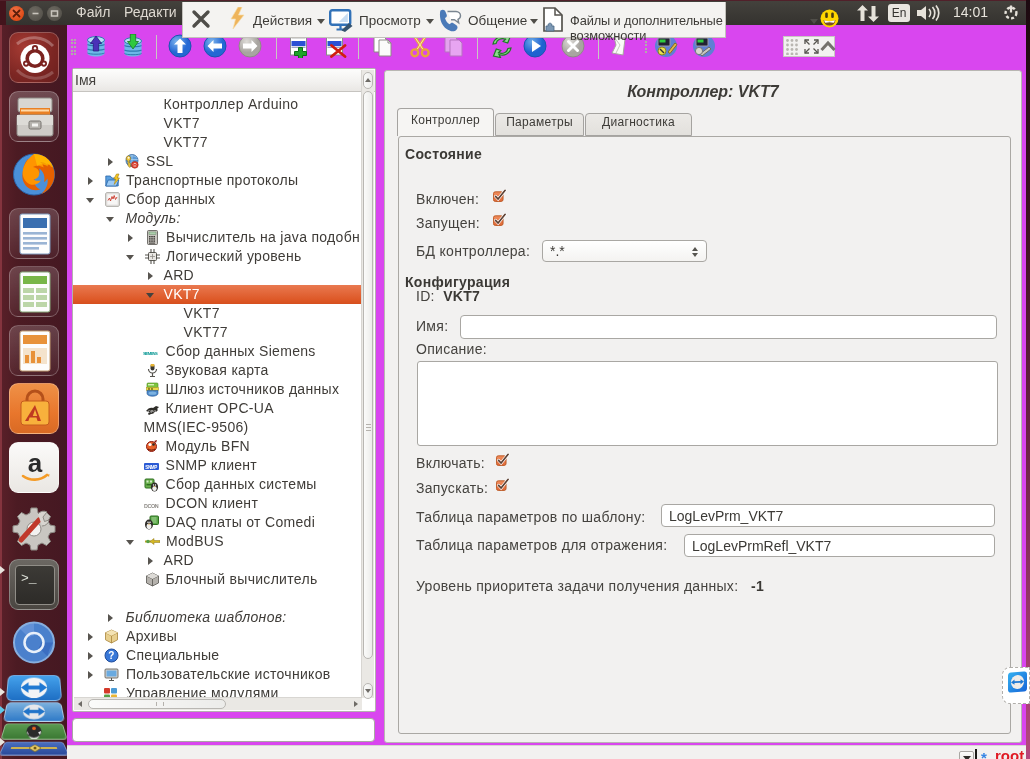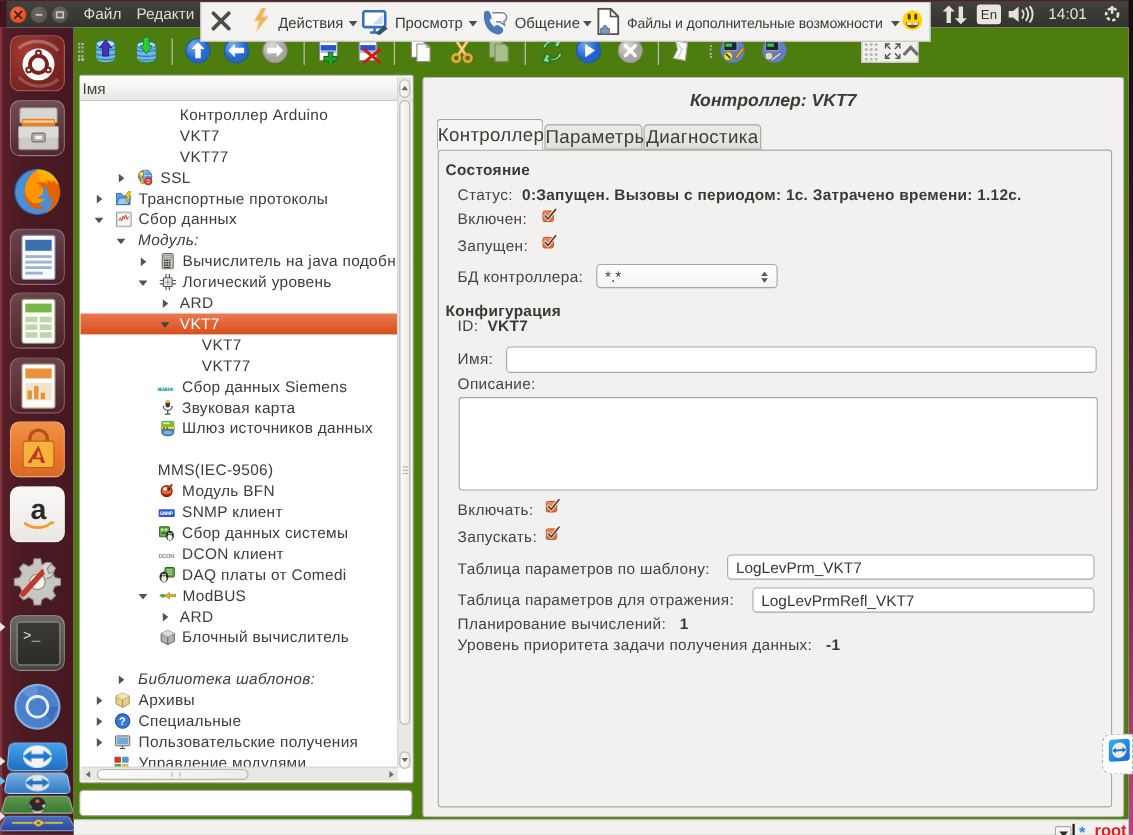--- a/index.html
+++ b/index.html
@@ -11,29 +11,29 @@
 .wbtn{position:absolute;border-radius:50%;width:15px;height:15px;top:6px;}
 #btnclose{left:9px;background:radial-gradient(circle at 40% 35%,#f1744a,#df4b16 70%);}
 #btnmin,#btnmax{background:radial-gradient(circle at 40% 35%,#6e6a62,#55524b 75%);}
 #btnmin{left:28px;}#btnmax{left:47px;}
 .wbtn svg{position:absolute;left:0;top:0;}
 #menuFile{position:absolute;left:76px;top:4px;font-size:14px;color:#dfdad2;}
 #menuEdit{position:absolute;left:124px;top:4px;font-size:14px;color:#dfdad2;}
 #enbox{position:absolute;left:888px;top:4px;width:22px;height:18px;background:#e9e6e0;border-radius:3px;color:#35332f;font-size:12px;text-align:center;line-height:18px;}
 #clock{position:absolute;left:953px;top:4px;font-size:14px;color:#e8e4dc;}
 
-#overlay{position:absolute;left:182px;top:2px;width:664px;height:36px;background:#f4f3f1;border:1px solid #c2c0bb;border-top:none;z-index:30;}
+#overlay{position:absolute;left:182px;top:2px;width:544px;height:36px;background:#f4f3f1;border:1px solid #c2c0bb;border-top:none;z-index:30;}
 #overlay .lbl{position:absolute;top:11px;font-size:13.5px;color:#3d3b37;}
 #overlay .caret{position:absolute;top:17px;width:0;height:0;border-left:4px solid transparent;border-right:4px solid transparent;border-top:5px solid #504e49;}
 
 #launcher{position:absolute;left:0;top:25px;width:67px;height:734px;background:linear-gradient(90deg,#5a2029 0,#4c1b23 25%,#451822 100%);}
 #launcher:before{content:"";position:absolute;left:0;top:0;width:2px;height:100%;background:#8e3a44;opacity:.8;}
 .tile{position:absolute;left:9px;width:50px;height:51px;border-radius:9px;}
 
-#appwin{position:absolute;left:67px;top:25px;width:959px;height:734px;background:#4d7c0f;}
+#appwin{position:absolute;left:67px;top:25px;width:959px;height:734px;background:#d946ef;}
 
 .tbi{position:absolute;top:9px;width:24px;height:24px;}
 .tsep{position:absolute;top:10px;width:1px;height:24px;background:#c9c7c2;}
 
 #treepanel{position:absolute;left:5px;top:43px;width:304px;height:644px;border:1px solid #b4b2ae;background:#fff;border-radius:2px;}
 #treehdr{position:absolute;left:0;top:0;width:302px;height:23px;background:linear-gradient(180deg,#fdfdfc,#f2f1ef 60%,#e9e7e4);border-bottom:1px solid #c6c4c0;font-size:14px;color:#44423e;}
 #treebody{position:absolute;left:0;top:23px;width:289px;height:608px;overflow:hidden;background:#fff;}
 .trow{position:absolute;left:0;width:289px;height:19px;font-size:14px;white-space:nowrap;letter-spacing:0.3px;}
 .trow .txt{position:absolute;top:1px;}
 .sel{background:linear-gradient(180deg,#e97950,#dc5523 85%,#d54f1e);color:#fff;}
@@ -42,21 +42,21 @@
 .arr.d{border-left:4.5px solid transparent;border-right:4.5px solid transparent;border-top:5px solid #57544f;top:8px;}
 .ticon{position:absolute;top:2px;width:15px;height:15px;}
 
 .sbv{position:absolute;right:1px;top:1px;width:13px;height:628px;background:#eae8e4;border-left:1px solid #d8d6d2;}
 .sbh{position:absolute;left:1px;bottom:1px;width:288px;height:13px;background:#eae8e4;border-top:1px solid #d8d6d2;}
 .thumb{background:linear-gradient(90deg,#fbfbfa,#ececea);border:1px solid #b9b7b3;border-radius:6px;}
 #treeinput{position:absolute;left:5px;top:693px;width:303px;height:24px;background:#fff;border:1px solid #a9a7a3;border-radius:4px;}
 
 #rframe{position:absolute;left:317px;top:45px;width:638px;height:673px;border:1px solid #b8b6b2;border-radius:3px;background:#f2f1f0;}
 #rtitle{position:absolute;left:0;top:12px;width:100%;text-align:center;font-size:16px;font-weight:bold;font-style:italic;color:#3d3b37;}
-.tab{position:absolute;font-size:17px;color:#3d3b37;border:1px solid #a5a3a0;}
+.tab{position:absolute;font-size:12px;color:#3d3b37;border:1px solid #a5a3a0;}
 #tab1{left:12px;top:37px;width:97px;height:28px;background:#f6f5f3;border-bottom:none;border-radius:4px 4px 0 0;z-index:2;}
 #tab2{left:110px;top:42px;width:89px;height:23px;background:linear-gradient(180deg,#eceae7,#e2e0dc);border-radius:4px 4px 0 0;}
 #tab3{left:200px;top:42px;width:107px;height:23px;background:linear-gradient(180deg,#eceae7,#e2e0dc);border-radius:4px 4px 0 0;}
 .tab span{position:absolute;left:0;width:100%;text-align:center;top:4px;letter-spacing:0.3px;}
 #tab2 span,#tab3 span{top:0.5px;}
 #pane{position:absolute;left:13px;top:65px;width:613px;height:598px;border:1px solid #aaa8a4;border-radius:3px;background:#f2f1f0;}
 .flbl{position:absolute;font-size:14px;color:#45433f;white-space:nowrap;letter-spacing:0.3px;line-height:19px;}
 .fb{font-weight:bold;color:#3b3935;}
 .finput{position:absolute;background:#fff;border:1px solid #a9a7a3;border-radius:4px;font-size:14px;color:#3b3935;}
 .finput span{position:absolute;left:7px;top:3px;}
@@ -563,20 +563,27 @@
             <rect x="2" y="1" width="11" height="4.5" rx="1" fill="#7cc43e" stroke="#4a8a1e" stroke-width=".6"></rect>
             <rect x="3" y="2" width="6" height="1.4" fill="#d8f0b8"></rect>
             <rect x="1.5" y="5.5" width="12" height="3" fill="#e8d84a" stroke="#a89a20" stroke-width=".6"></rect>
             <circle cx="4" cy="7" r=".9" fill="#6a6010"></circle>
             <circle cx="7" cy="7" r=".9" fill="#6a6010"></circle>
             <path d="M2 8.5h11v3a5.5 2.8 0 01-11 0z" fill="#4a86c8" stroke="#2a5a96" stroke-width=".6"></path>
             <ellipse cx="7.5" cy="11.2" rx="4" ry="1.6" fill="#7cb2e0"></ellipse>
           </svg>
         <span class="txt" style="left:92.5px">Шлюз источников данных</span>
         </div>
+      <div class="trow" style="top:307px">
+        <svg class="ticon" style="left:71.5px;top:4px" viewBox="0 0 15 15">
+            <path d="M1 8c2-3 5-4 7-3l3-2 3 1-2 2 1 1-2 2-1-1c0 2-2 3-4 3l-2 1-1-1 1-2z" fill="#2e2c28"></path>
+            <text x="3" y="10" font-size="3.4" fill="#fff">OPC</text>
+          </svg>
+        <span class="txt" style="left:92.5px">Клиент OPC-UA</span>
+        </div>
       <div class="trow" style="top:326px">
           <span class="txt" style="left:70.5px">MMS(IEC-9506)</span>
         </div>
       <div class="trow" style="top:345px">
         <svg class="ticon" style="left:71px" viewBox="0 0 15 15">
             <circle cx="7.5" cy="7.5" r="5" fill="#e8622a" stroke="#8e1a10"></circle>
             <circle cx="6" cy="5.5" r="1.6" fill="#fff"></circle>
             <circle cx="9.5" cy="5.5" r="1.3" fill="#2e2c28"></circle>
             <path d="M4 10c2 1.5 5 1.5 7 0" stroke="#5c1208" fill="none"></path>
             <path d="M10 2l3-1-1 3z" fill="#8e1a10"></path>
@@ -665,21 +672,21 @@
           </svg>
         <span class="txt" style="left:53px">Специальные</span>
         </div>
       <div class="trow" style="top:573px">
           <i class="arr r" style="left:15px"></i>
         <svg class="ticon" style="left:31px" viewBox="0 0 15 15">
             <rect x="1" y="2" width="13" height="9" rx="1" fill="#d8d5d0" stroke="#56544f" stroke-width=".8"></rect>
             <rect x="2.5" y="3.5" width="10" height="6" fill="#6aaae0"></rect>
             <path d="M5 13.5h5M7.5 11v2.5" stroke="#56544f" stroke-width="1"></path>
           </svg>
-        <span class="txt" style="left:53px">Пользовательские получения</span>
+        <span class="txt" style="left:53px">Пользовательские источников</span>
         </div>
       <div class="trow" style="top:592px">
         <svg class="ticon" style="left:30px" viewBox="0 0 15 15">
             <rect x="1" y="2" width="6" height="5.5" rx="1" fill="#d43a2a"></rect>
             <rect x="8" y="2" width="6" height="5.5" rx="1" fill="#4a9ad4"></rect>
             <rect x="1" y="8.5" width="6" height="5.5" rx="1" fill="#56a046"></rect>
             <rect x="8" y="8.5" width="6" height="5.5" rx="1" fill="#e8b635"></rect>
           </svg>
         <span class="txt" style="left:53px">Управление модулями</span>
         </div>
@@ -709,21 +716,20 @@
         <span>Параметры</span>
       </div>
     <div class="tab" id="tab3">
         <span>Диагностика</span>
       </div>
     <div class="tab" id="tab1">
         <span>Контроллер</span>
       </div>
     <div id="pane">
       <div class="flbl fb" style="left:6px;top:7.5px">Состояние</div>
-      <div class="flbl" style="left:17px;top:31px">Статус:&nbsp; <b style="color:#3b3935;letter-spacing:0.25px">0:Запущен. Вызовы с периодом: 1с. Затрачено времени: 1.12с.</b></div>
       <div class="flbl" style="left:17px;top:52.5px">Включен:</div>
       <svg class="cb" style="left:94px;top:50.5px" width="20" height="19" viewBox="0 0 20 19">
         <defs>
             <linearGradient id="cbg" x1="0" y1="0" x2="0" y2="1">
               <stop offset="0" stop-color="#f08c5c"></stop>
               <stop offset="1" stop-color="#e06a38"></stop>
             </linearGradient>
           </defs>
         <rect x=".6" y="4.6" width="12.8" height="12.8" rx="2.5" fill="url(#cbg)" stroke="#b9551f" stroke-width="1.2"></rect>
         <path d="M3.4 10.6l3.4 3.6L16.2 2.6" fill="none" stroke="#fff" stroke-width="4" stroke-linecap="round"></path>
@@ -760,21 +766,20 @@
         <path d="M3.4 10.6l3.4 3.6L16.2 2.6" fill="none" stroke="#5c4033" stroke-width="2.2" stroke-linecap="round"></path>
       </svg>
       <div class="flbl" style="left:17px;top:371px">Таблица параметров по шаблону:</div>
       <div class="finput" style="left:262px;top:367px;width:334px;height:23px;">
           <span>LogLevPrm_VKT7</span>
         </div>
       <div class="flbl" style="left:17px;top:398.5px">Таблица параметров для отражения:</div>
       <div class="finput" style="left:285px;top:397px;width:311px;height:23px;">
           <span>LogLevPrmRefl_VKT7</span>
         </div>
-      <div class="flbl" style="left:17px;top:420.5px">Планирование вычислений:&nbsp;&nbsp;&nbsp;<b style="color:#3b3935">1</b></div>
       <div class="flbl" style="left:17px;top:439.5px">Уровень приоритета задачи получения данных:&nbsp;&nbsp;&nbsp;<b style="color:#3b3935">-1</b></div>
     </div>
   </div>
 </div>
 <div id="statusbar">
   <div class="abs" style="left:892px;top:5px;width:15px;height:12px;background:linear-gradient(180deg,#fdfdfc,#e8e6e2);border:1px solid #a9a7a3;border-radius:2px;"></div>
   <div class="abs" style="left:896px;top:10px;width:0;height:0;border-left:4px solid transparent;border-right:4px solid transparent;border-top:5px solid #2e2c28;"></div>
   <div class="abs" style="left:908px;top:3px;width:2px;height:11px;background:#1a1916;"></div>
   <div class="abs" style="left:914px;top:3px;font-size:15px;color:#3584e4;font-weight:bold;">*</div>
   <div class="abs" style="left:928px;top:1px;font-size:15px;color:#e01b24;font-weight:bold;">root</div>

